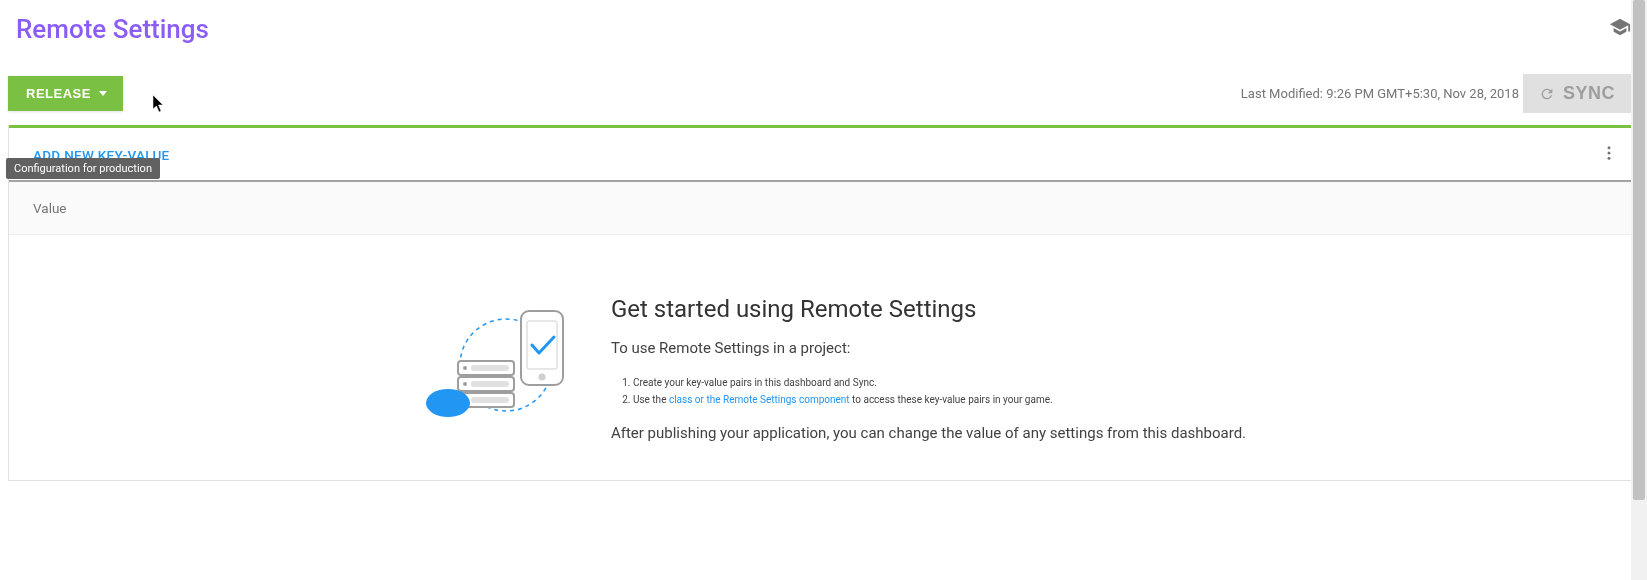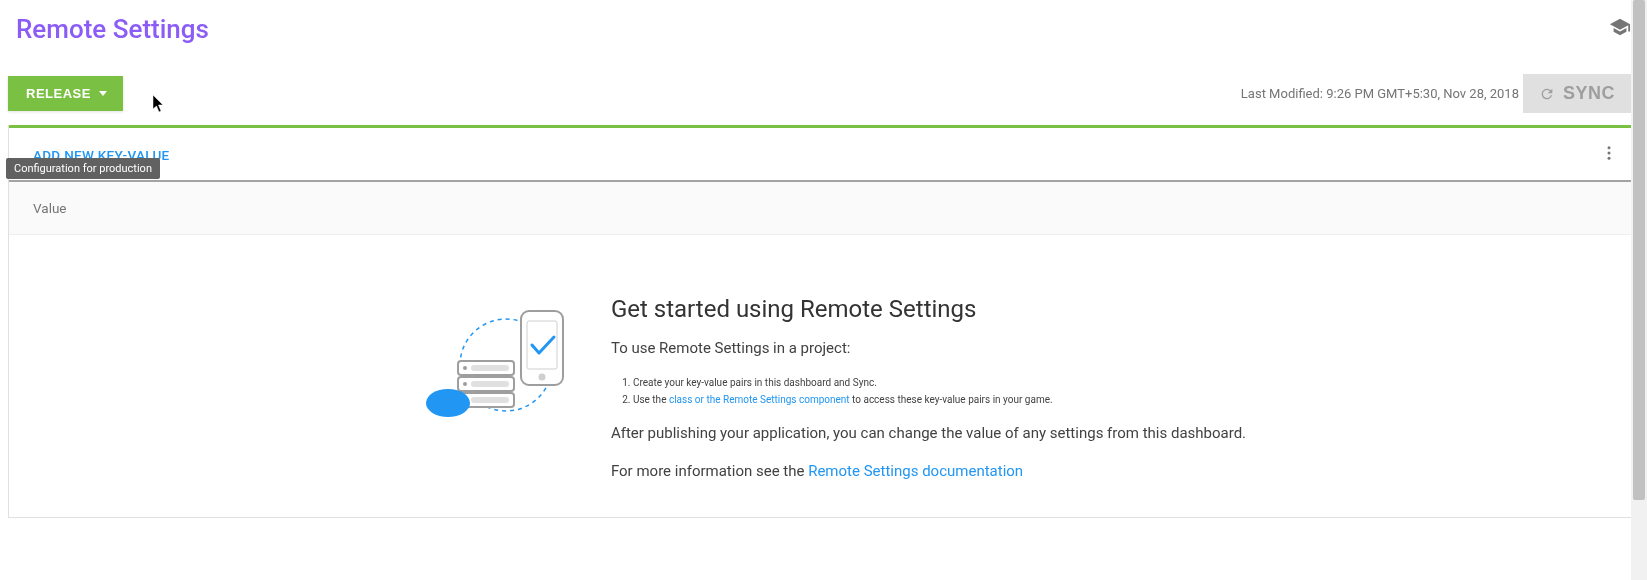--- a/index.html
+++ b/index.html
@@ -113,22 +113,19 @@
     <div class="copy">
       <h2>Get started using Remote Settings</h2>
       <p>To use Remote Settings in a project:</p>
       <ol>
         <li>Create your key-value pairs in this dashboard and Sync.</li>
         <li>
           <span>Use the </span><a>class or the Remote Settings component</a><span> to access these key-value pairs in your game.</span>
         </li>
       </ol>
       <p>After publishing your application, you can change the value of any settings from this dashboard.</p>
-      <p>
-        <span>For more information see the </span><a>Remote Settings documentation</a>
-      </p>
     </div>
   </div>
 </div>
 
 <div class="scrollbar-track">
   <div class="scrollbar-thumb"></div>
 </div>
 
 </body></html>

